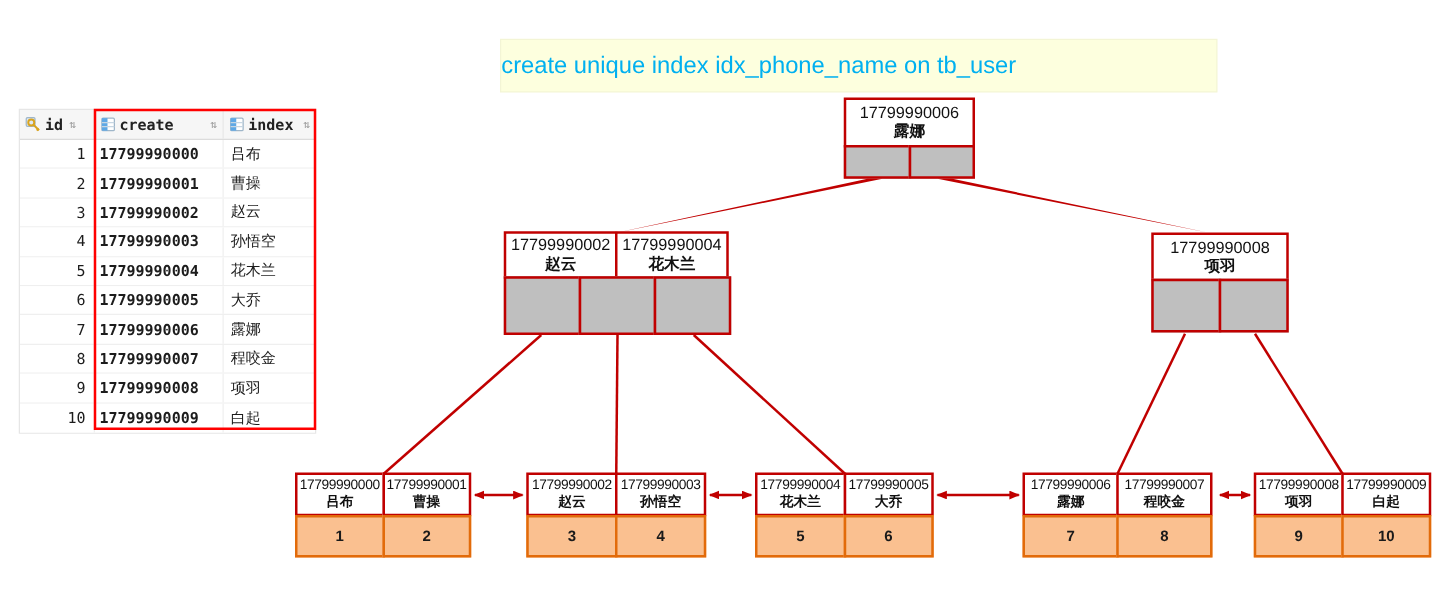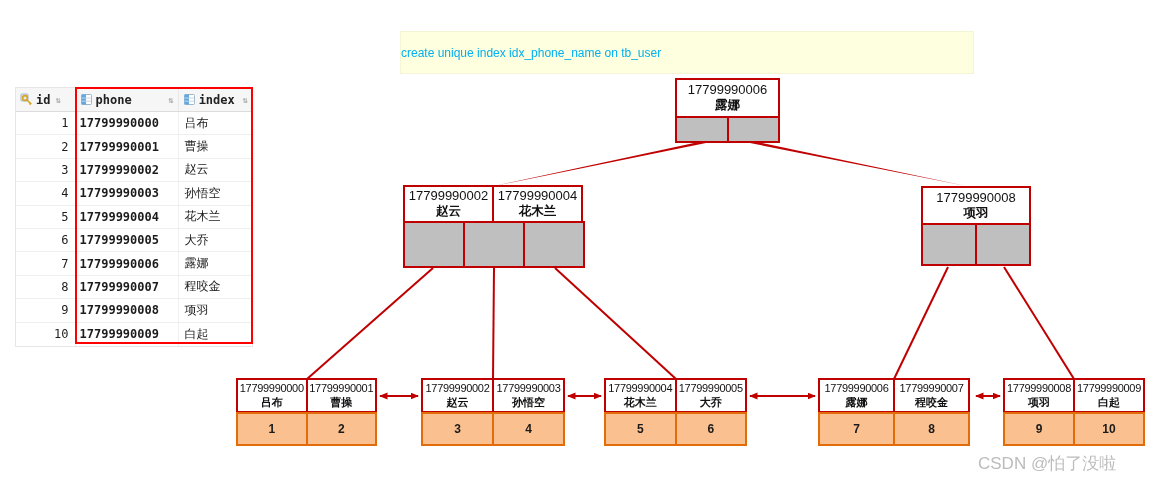--- a/index.html
+++ b/index.html
@@ -8,21 +8,21 @@
     --sql-cyan:#00B0F0; --sql-bg:#FDFFDE; --wm-gray:#BCBCBC;
   }
   *{box-sizing:border-box;margin:0;padding:0;}
   body{background:#fff;font-family:"Liberation Sans","DejaVu Sans",sans-serif;}
   .canvas{position:relative;width:1163px;height:481px;background:#fff;overflow:hidden;}
 
   
   .sqlbox{position:absolute;left:400px;top:31px;width:574px;height:43px;
     background:var(--sql-bg);border:1px solid rgba(0,0,0,0.04);
     display:flex;align-items:center;justify-content:flex-start;
-    font-size:12px;letter-spacing:0px;white-space:pre;}
+    font-size:19px;letter-spacing:0px;white-space:pre;}
   .sql-cyan{color:var(--sql-cyan);}
   .sql-red{color:var(--hl-red);}
 
   
   .grid{position:absolute;left:15px;top:87px;width:238px;border:1px solid #e6e6e6;
     font-family:"DejaVu Sans Mono","Liberation Mono",monospace;font-size:12px;color:#1c1c1c;}
   .grid-header{display:flex;height:24px;background:#f6f6f6;border-bottom:1px solid #dcdcdc;}
   .hcell{display:flex;align-items:center;gap:3px;padding:0 4px;border-right:1px solid #e8e8e8;}
   .hcell:last-child{border-right:none;}
   .hcell .lbl{font-weight:bold;color:#222;}
@@ -97,21 +97,21 @@
         <span class="lbl">id</span>
         <span class="sort">⇅</span>
       </div>
       <div class="hcell h-phone">
         <svg class="hicon" viewBox="0 0 13 13">
           <rect x="1.5" y="1.5" width="10" height="10" rx="1" fill="#fff" stroke="#9fb6c9" stroke-width="1"></rect>
           <rect x="1.5" y="1.5" width="4.5" height="10" fill="#5FA8E5"></rect>
           <line x1="1.5" y1="5" x2="11.5" y2="5" stroke="#c7d6e2" stroke-width="1"></line>
           <line x1="1.5" y1="8.2" x2="11.5" y2="8.2" stroke="#c7d6e2" stroke-width="1"></line>
         </svg>
-        <span class="lbl">phone</span>
+        <span class="lbl">create</span>
         <span class="sort">⇅</span>
       </div>
       <div class="hcell h-name">
         <svg class="hicon" viewBox="0 0 13 13">
           <rect x="1.5" y="1.5" width="10" height="10" rx="1" fill="#fff" stroke="#9fb6c9" stroke-width="1"></rect>
           <rect x="1.5" y="1.5" width="4.5" height="10" fill="#5FA8E5"></rect>
           <line x1="1.5" y1="5" x2="11.5" y2="5" stroke="#c7d6e2" stroke-width="1"></line>
           <line x1="1.5" y1="8.2" x2="11.5" y2="8.2" stroke="#c7d6e2" stroke-width="1"></line>
         </svg>
         <span class="lbl">index</span>
@@ -316,14 +316,13 @@
 
     <line x1="948" y1="267" x2="894" y2="379" stroke="#C00000" stroke-width="2"></line>
     <line x1="1004" y1="267" x2="1074" y2="379" stroke="#C00000" stroke-width="2"></line>
 
     <line x1="380" y1="396" x2="418" y2="396" stroke="#C00000" stroke-width="2" marker-start="url(#ah)" marker-end="url(#ah)"></line>
     <line x1="568" y1="396" x2="601" y2="396" stroke="#C00000" stroke-width="2" marker-start="url(#ah)" marker-end="url(#ah)"></line>
     <line x1="750" y1="396" x2="815" y2="396" stroke="#C00000" stroke-width="2" marker-start="url(#ah)" marker-end="url(#ah)"></line>
     <line x1="976" y1="396" x2="1000" y2="396" stroke="#C00000" stroke-width="2" marker-start="url(#ah)" marker-end="url(#ah)"></line>
   </svg>
 
-  <div class="watermark">CSDN @怕了没啦</div>
 </div>
 
 </body></html>

